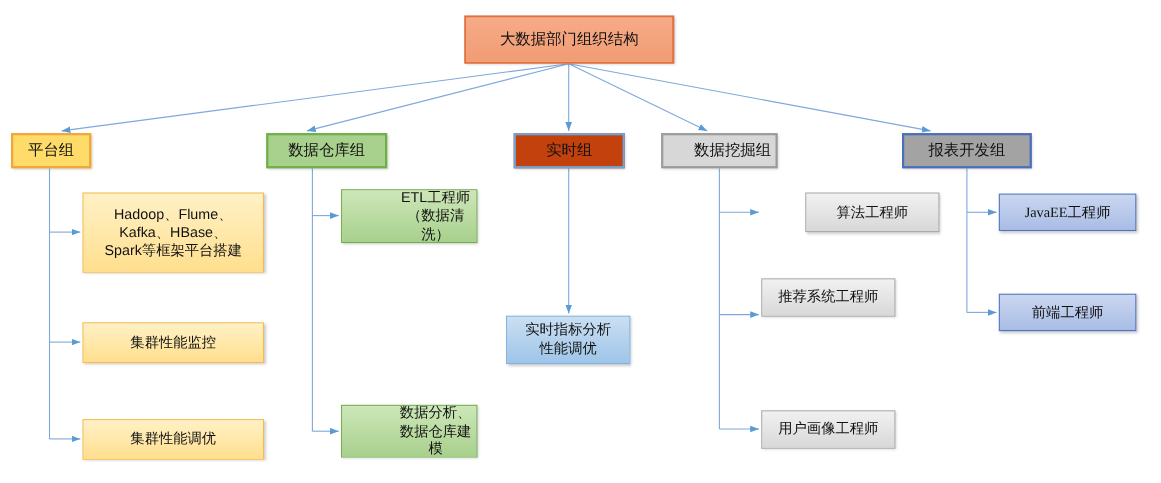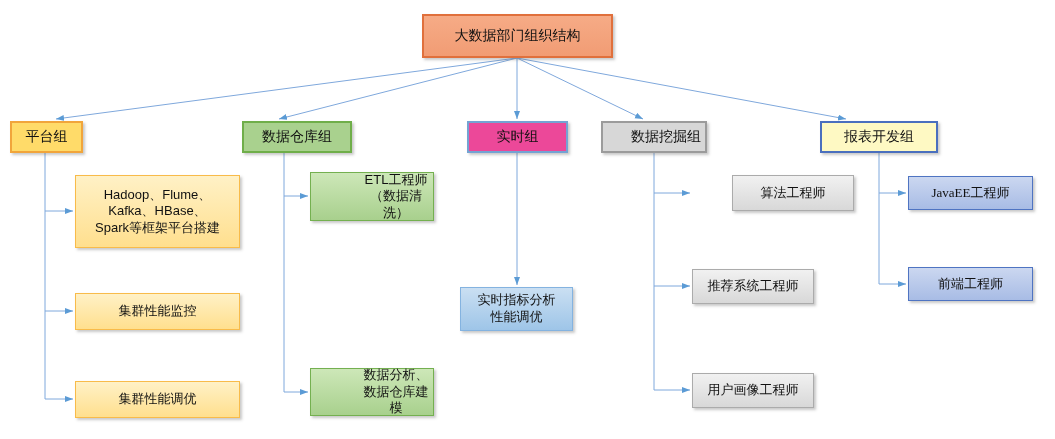--- a/index.html
+++ b/index.html
@@ -25,25 +25,25 @@
     background:linear-gradient(#f6ab86,#f19c74);
     border:2px solid #e0703c;
     font-size:14px;
   }
   .hdr{font-size:14px;}
   .child{font-size:13px;}
   .hdr-yellow{background:#ffdb69;border:2px solid #f1a53b;}
   .ch-yellow{background:linear-gradient(#fff1c6,#ffdf8e);border:1.5px solid #f8bb4a;}
   .hdr-green{background:#a9d18e;border:2px solid #6fae49;}
   .ch-green{background:linear-gradient(#cde7b8,#a8d08d);border:1.5px solid #74b050;padding-left:48px;}
-  .hdr-blue{background:#ec4899;border:2px solid #74a3d3;}
+  .hdr-blue{background:#c2410c;border:2px solid #74a3d3;}
   .ch-blue{background:linear-gradient(#cadff2,#9ec5e8);border:1.5px solid #84b3e0;}
   .hdr-gray{background:#d7d7d7;border:2px solid #9b9b9b;padding-left:24px;}
   .ch-gray{background:linear-gradient(#f1f1f1,#d8d8d8);border:1.5px solid #ababab;}
-  .hdr-peri{background:#fef9c3;border:2px solid #4a6fbe;}
+  .hdr-peri{background:#a3a3a3;border:2px solid #4a6fbe;}
   .ch-peri{background:linear-gradient(#cbd7f0,#a8bce5);border:1.5px solid #4f74c2;}
 </style>
 </head>
 <body>
 
 <div id="canvas">
 
   <svg id="connectors" viewBox="0 0 1055 439" xmlns="http://www.w3.org/2000/svg">
     <defs>
       <marker id="arw" markerWidth="9" markerHeight="8" refX="8" refY="3" orient="auto" markerUnits="userSpaceOnUse">
@@ -96,19 +96,19 @@
 
   <div class="node child ch-green" style="left:310px;top:172px;width:124px;height:49px;">ETL工程师
 （数据清洗）</div>
   <div class="node child ch-green" style="left:310px;top:368px;width:124px;height:48px;">数据分析、
 数据仓库建模</div>
 
   <div class="node child ch-blue" style="left:460px;top:287px;width:113px;height:44px;">实时指标分析
 性能调优</div>
 
   <div class="node child ch-gray" style="left:732px;top:175px;width:122px;height:36px;">算法工程师</div>
-  <div class="node child ch-gray" style="left:692px;top:269px;width:122px;height:35px;">推荐系统工程师</div>
+  <div class="node child ch-gray" style="left:692px;top:253px;width:122px;height:35px;">推荐系统工程师</div>
   <div class="node child ch-gray" style="left:692px;top:373px;width:122px;height:35px;">用户画像工程师</div>
 
   <div class="node child ch-peri" style="left:908px;top:176px;width:125px;height:34px;font-family:Liberation Serif, serif;">JavaEE工程师</div>
   <div class="node child ch-peri" style="left:908px;top:267px;width:125px;height:34px;">前端工程师</div>
 
 </div>
 
 </body></html>

